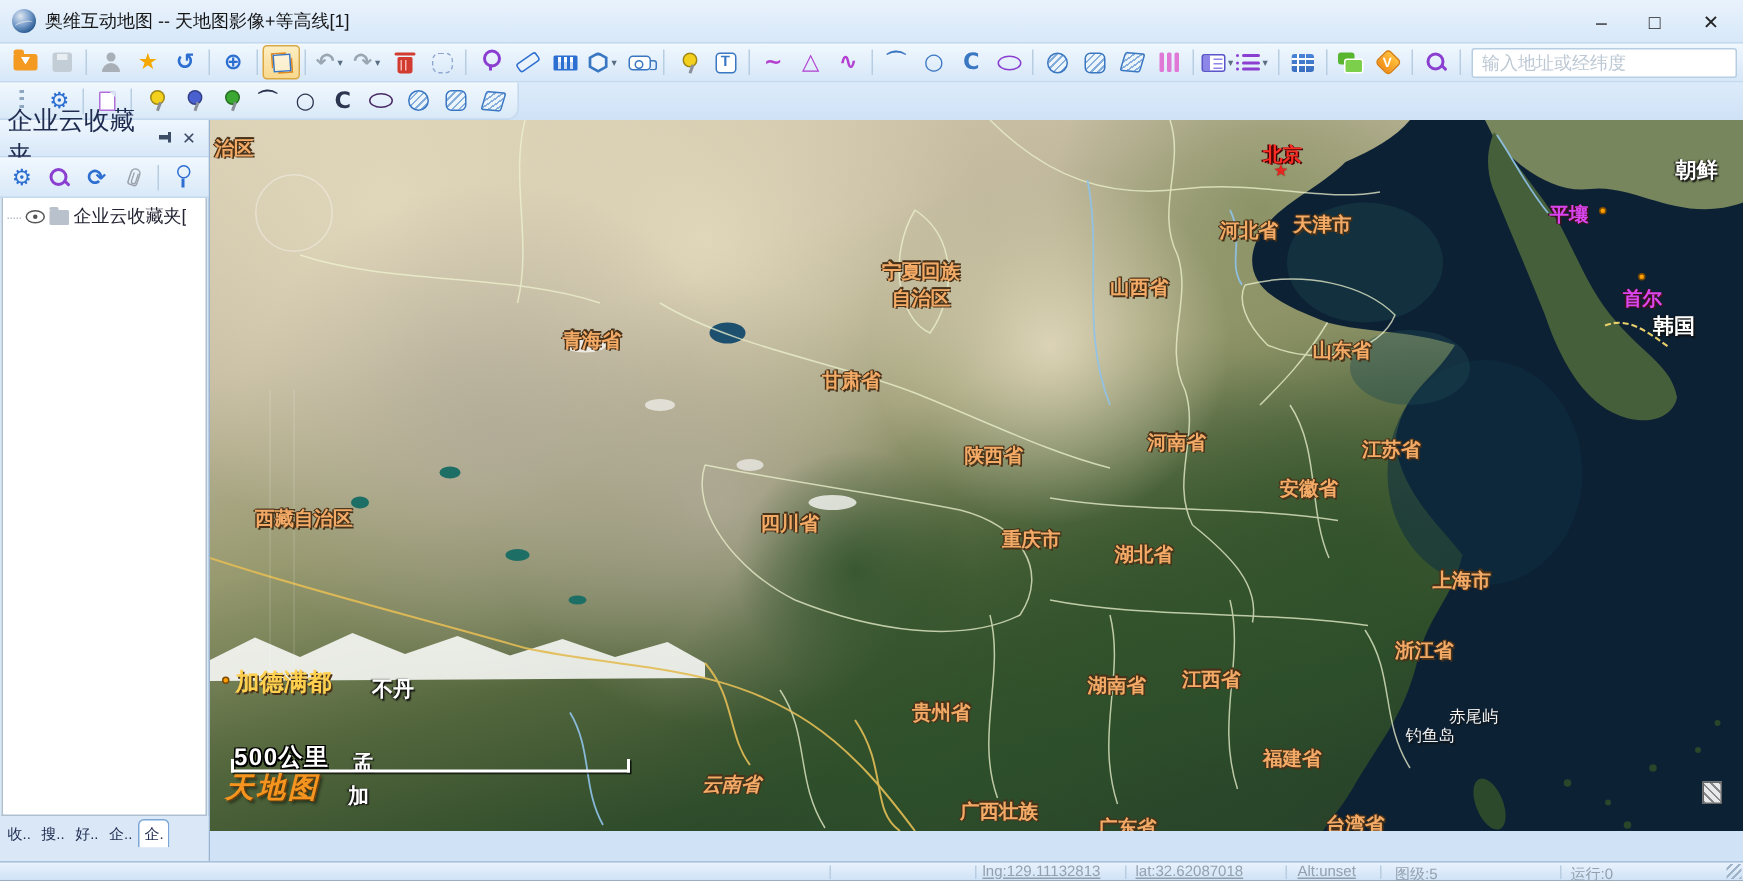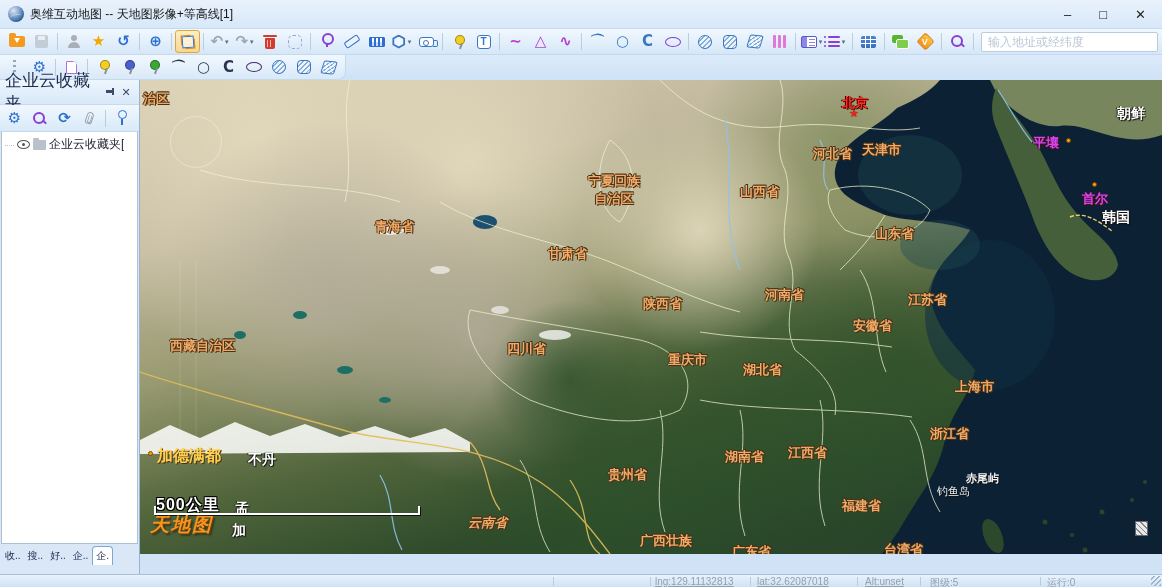--- a/index.html
+++ b/index.html
@@ -518,21 +518,21 @@
           <span class="mlabel ml-o" style="left: 367px; top: 260px;">四川省</span>
           <span class="mlabel ml-o" style="left: 528px; top: 271px;">重庆市</span>
           <span class="mlabel ml-o" style="left: 603px; top: 281px;">湖北省</span>
           <span class="mlabel ml-o" style="left: 815px; top: 298px;">上海市</span>
           <span class="mlabel ml-o" style="left: 790px; top: 345px;">浙江省</span>
           <span class="mlabel ml-o" style="left: 585px; top: 368px;">湖南省</span>
           <span class="mlabel ml-o" style="left: 648px; top: 364px;">江西省</span>
           <span class="mlabel ml-y" style="left: 17px; top: 365px;">加德满都</span>
           <span class="mlabel ml-w" style="left: 108px; top: 370px;">不丹</span>
           <span class="mlabel ml-o" style="left: 468px; top: 386px;">贵州省</span>
-          <span class="mlabel ml-sw" style="left: 826px; top: 391px; font-weight: bold;">赤尾屿</span>
+          <span class="mlabel ml-sw" style="left: 826px; top: 391px;">赤尾屿</span>
           <span class="mlabel ml-sw" style="left: 797px; top: 404px;">钓鱼岛</span>
           <span class="mlabel ml-o" style="left: 702px; top: 417px;">福建省</span>
           <span class="mlabel ml-w" style="left: 95px; top: 419px;">孟</span>
           <span class="mlabel ml-o" style="left: 328px; top: 434px; font-style: italic;">云南省</span>
           <span class="mlabel ml-w" style="left: 92px; top: 441px;">加</span>
           <span class="mlabel ml-o" style="left: 500px; top: 452px;">广西壮族</span>
           <span class="mlabel ml-o" style="left: 592px; top: 463px;">广东省</span>
           <span class="mlabel ml-o" style="left: 744px; top: 461px;">台湾省</span>
           <span class="mstar" style="left: 709px; top: 27px;">★</span>
           <div class="mdot" style="left: 926px; top: 58px;"></div>

